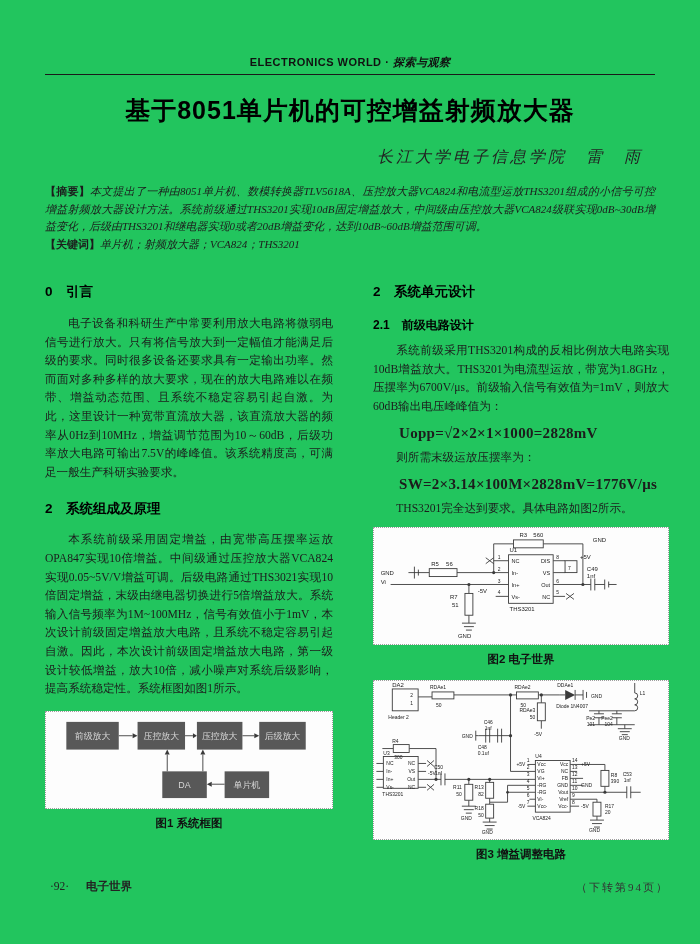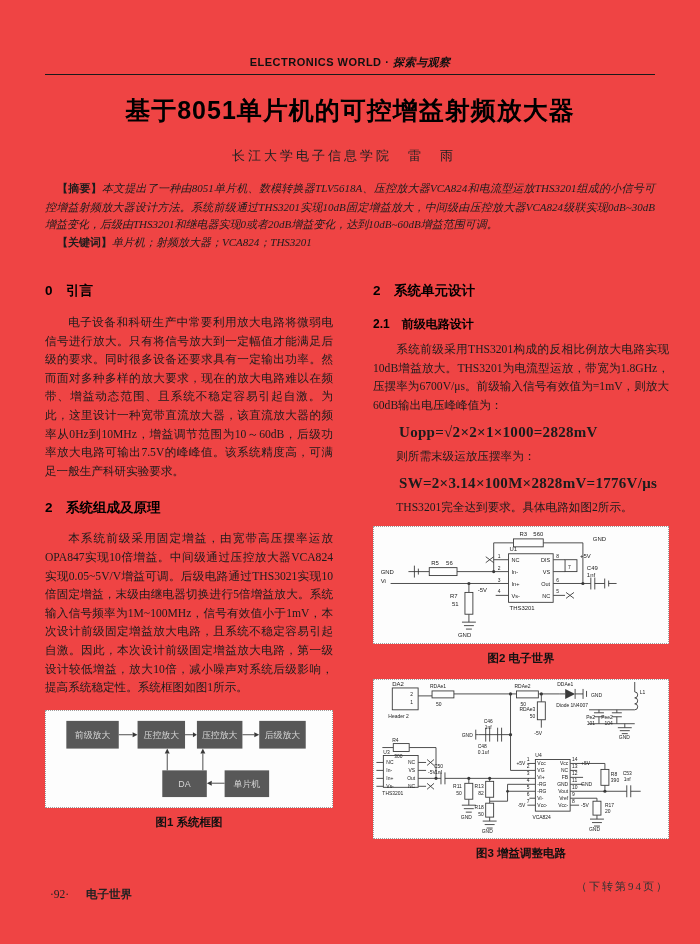--- a/index.html
+++ b/index.html
@@ -1,44 +1,44 @@
 <!DOCTYPE html>
 <html><head>
 <meta charset="utf-8">
 <style>
   html,body{margin:0;padding:0;background:#e8e8e8;}
-  .page{width:700px;height:944px;background:#ef4444;position:relative;overflow:hidden;
+  .page{width:700px;height:944px;background:#22c55e;position:relative;overflow:hidden;
         font-family:"Liberation Serif","DejaVu Serif",serif;color:#1c1c1c;margin:0 auto;}
   .inner{padding:0 45px;}
   .journal{ text-align:center;padding-top:55px;font-family:"Liberation Sans","DejaVu Sans",sans-serif;
         font-weight:bold;font-size:11px;letter-spacing:.5px;color:#111;}
   .journal .cn{font-family:"Liberation Serif",serif;font-style:italic;}
   .rule{border:0;border-top:1.5px solid #1a1a1a;margin:4px 0 0 0;}
   .title{text-align:center;font-family:"Liberation Sans","DejaVu Sans",sans-serif;font-weight:bold;
         font-size:25px;margin:19px 0 0 0;letter-spacing:1px;color:#000;}
-  .author{text-align:center;font-size:13px;letter-spacing:3px;margin:20px 12px 0 0;color:#222;}
+  .author{text-align:right;font-style:italic;font-size:16px;letter-spacing:3px;margin:20px 12px 0 0;color:#222;}
   .abstract{margin-top:15px;font-size:11px;line-height:17.5px;text-align:justify;}
-  .blabel{font-family:Liberation Mono, monospace;font-weight:bold;font-style:normal;margin-left:12px;}
+  .blabel{font-family:Liberation Sans, sans-serif;font-weight:bold;font-style:normal;}
   .kai{font-style:italic;}
   .keywords{font-size:11px;line-height:17.5px;}
   .columns{display:flex;gap:40px;margin-top:22px;}
   .col-left{width:288px;flex:none;}
   .col-right{width:296px;flex:none;}
   h2.sec{font-family:"Liberation Sans","DejaVu Sans",sans-serif;font-size:13.5px;font-weight:bold;
         margin:14px 0 0 0;color:#000;}
   h3.sec{font-family:"Liberation Sans","DejaVu Sans",sans-serif;font-size:12px;font-weight:bold;
         margin:16px 0 0 0;color:#000;}
   p.body{font-size:11.6px;line-height:18.6px;text-align:justify;text-indent:2em;margin:10px 0 0 0;}
   p.cont{font-size:11.6px;line-height:19px;text-indent:2em;margin:6px 0 0 0;}
   .formula{font-weight:bold;font-size:15px;margin:9px 0 0 26px;letter-spacing:.3px;}
   .figbox{border:1px dotted #9e9e9e;margin-top:12px;background:#fdfdfd;}
   .figcaption{text-align:center;font-family:"Liberation Sans","DejaVu Sans",sans-serif;
         font-size:11.5px;font-weight:bold;margin-top:7px;color:#111;}
   .continue{text-align:right;font-size:11px;letter-spacing:2px;margin-top:18px;color:#333;}
-  .footer{position:absolute;left:50px;bottom:42px;font-size:11.5px;color:#222;}
+  .footer{position:absolute;left:50px;bottom:50px;font-size:11.5px;color:#222;}
   .footer .j{font-family:"Liberation Sans","DejaVu Sans",sans-serif;font-weight:bold;margin-left:14px;}
   svg text{font-family:"Liberation Sans","DejaVu Sans",sans-serif;fill:#222;}
   .blocktext{fill:#d6d6d6;font-size:9px;}
   .wire{stroke:#3a3a3a;stroke-width:.9;fill:none;}
   .sym{stroke:#3a3a3a;stroke-width:.9;fill:#fdfdfd;}
   .dot{fill:#3a3a3a;}
   .lab{font-size:6px;}
   .lab5{font-size:5px;}
   .pin{font-size:5.6px;}
 </style>

